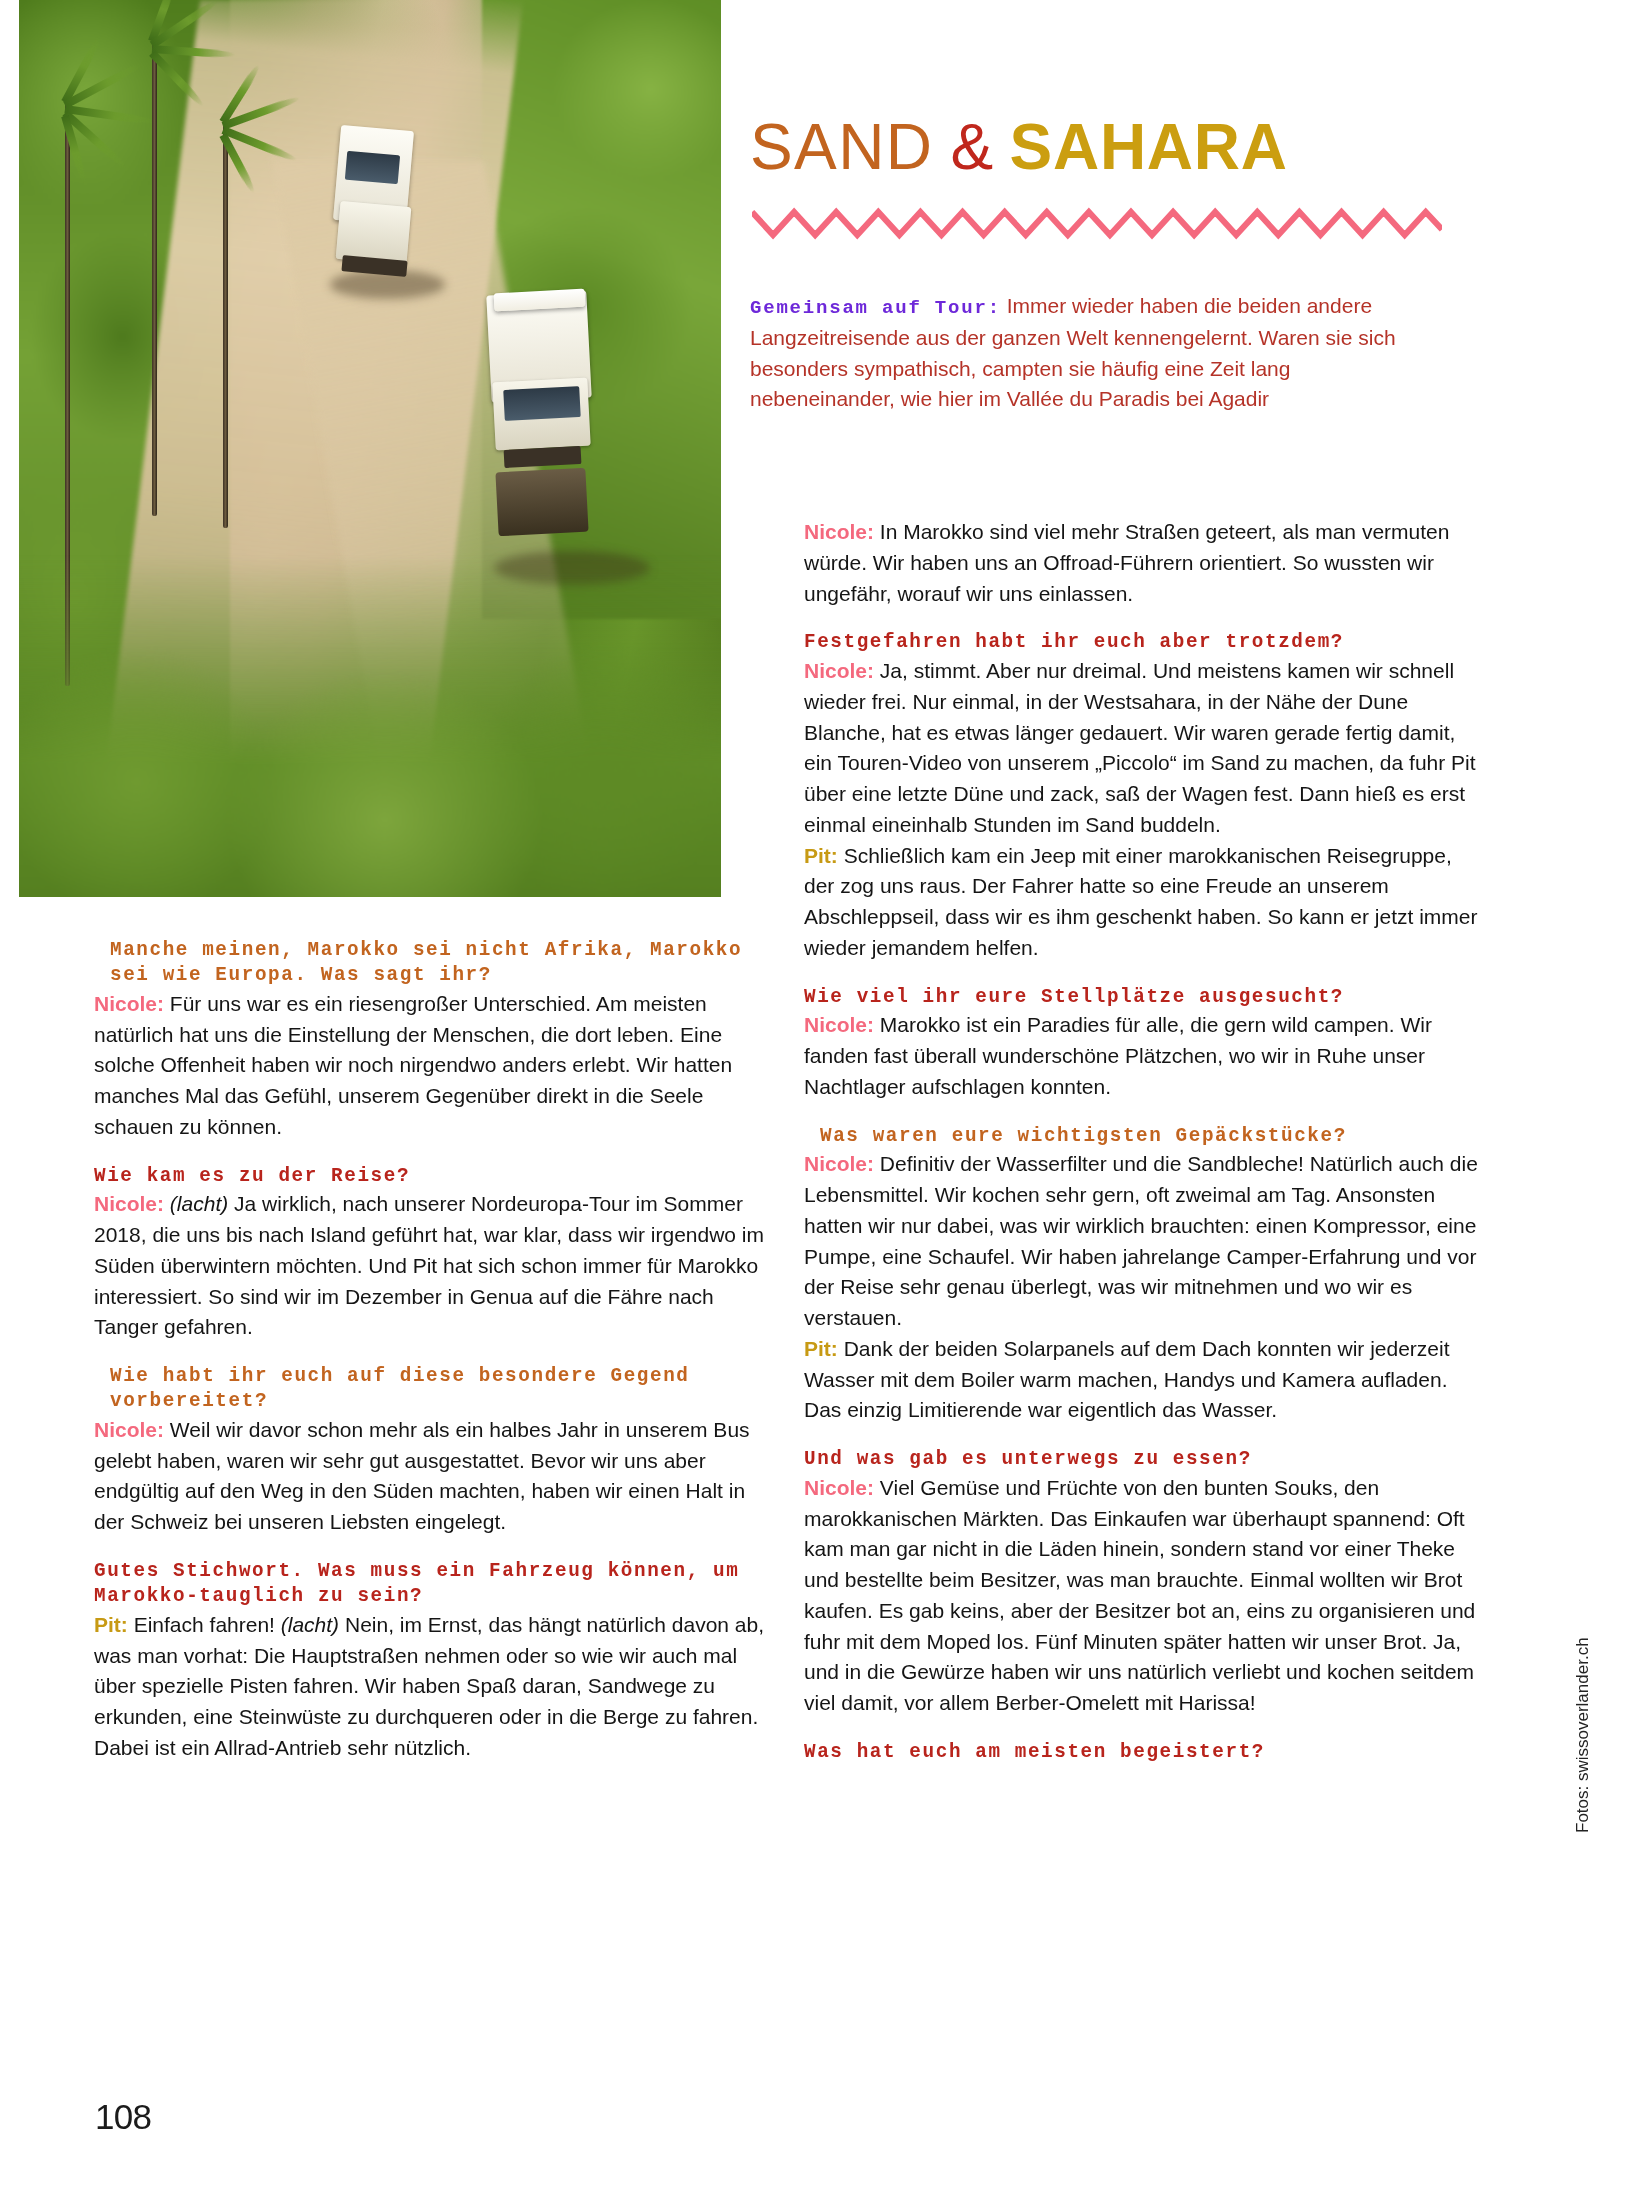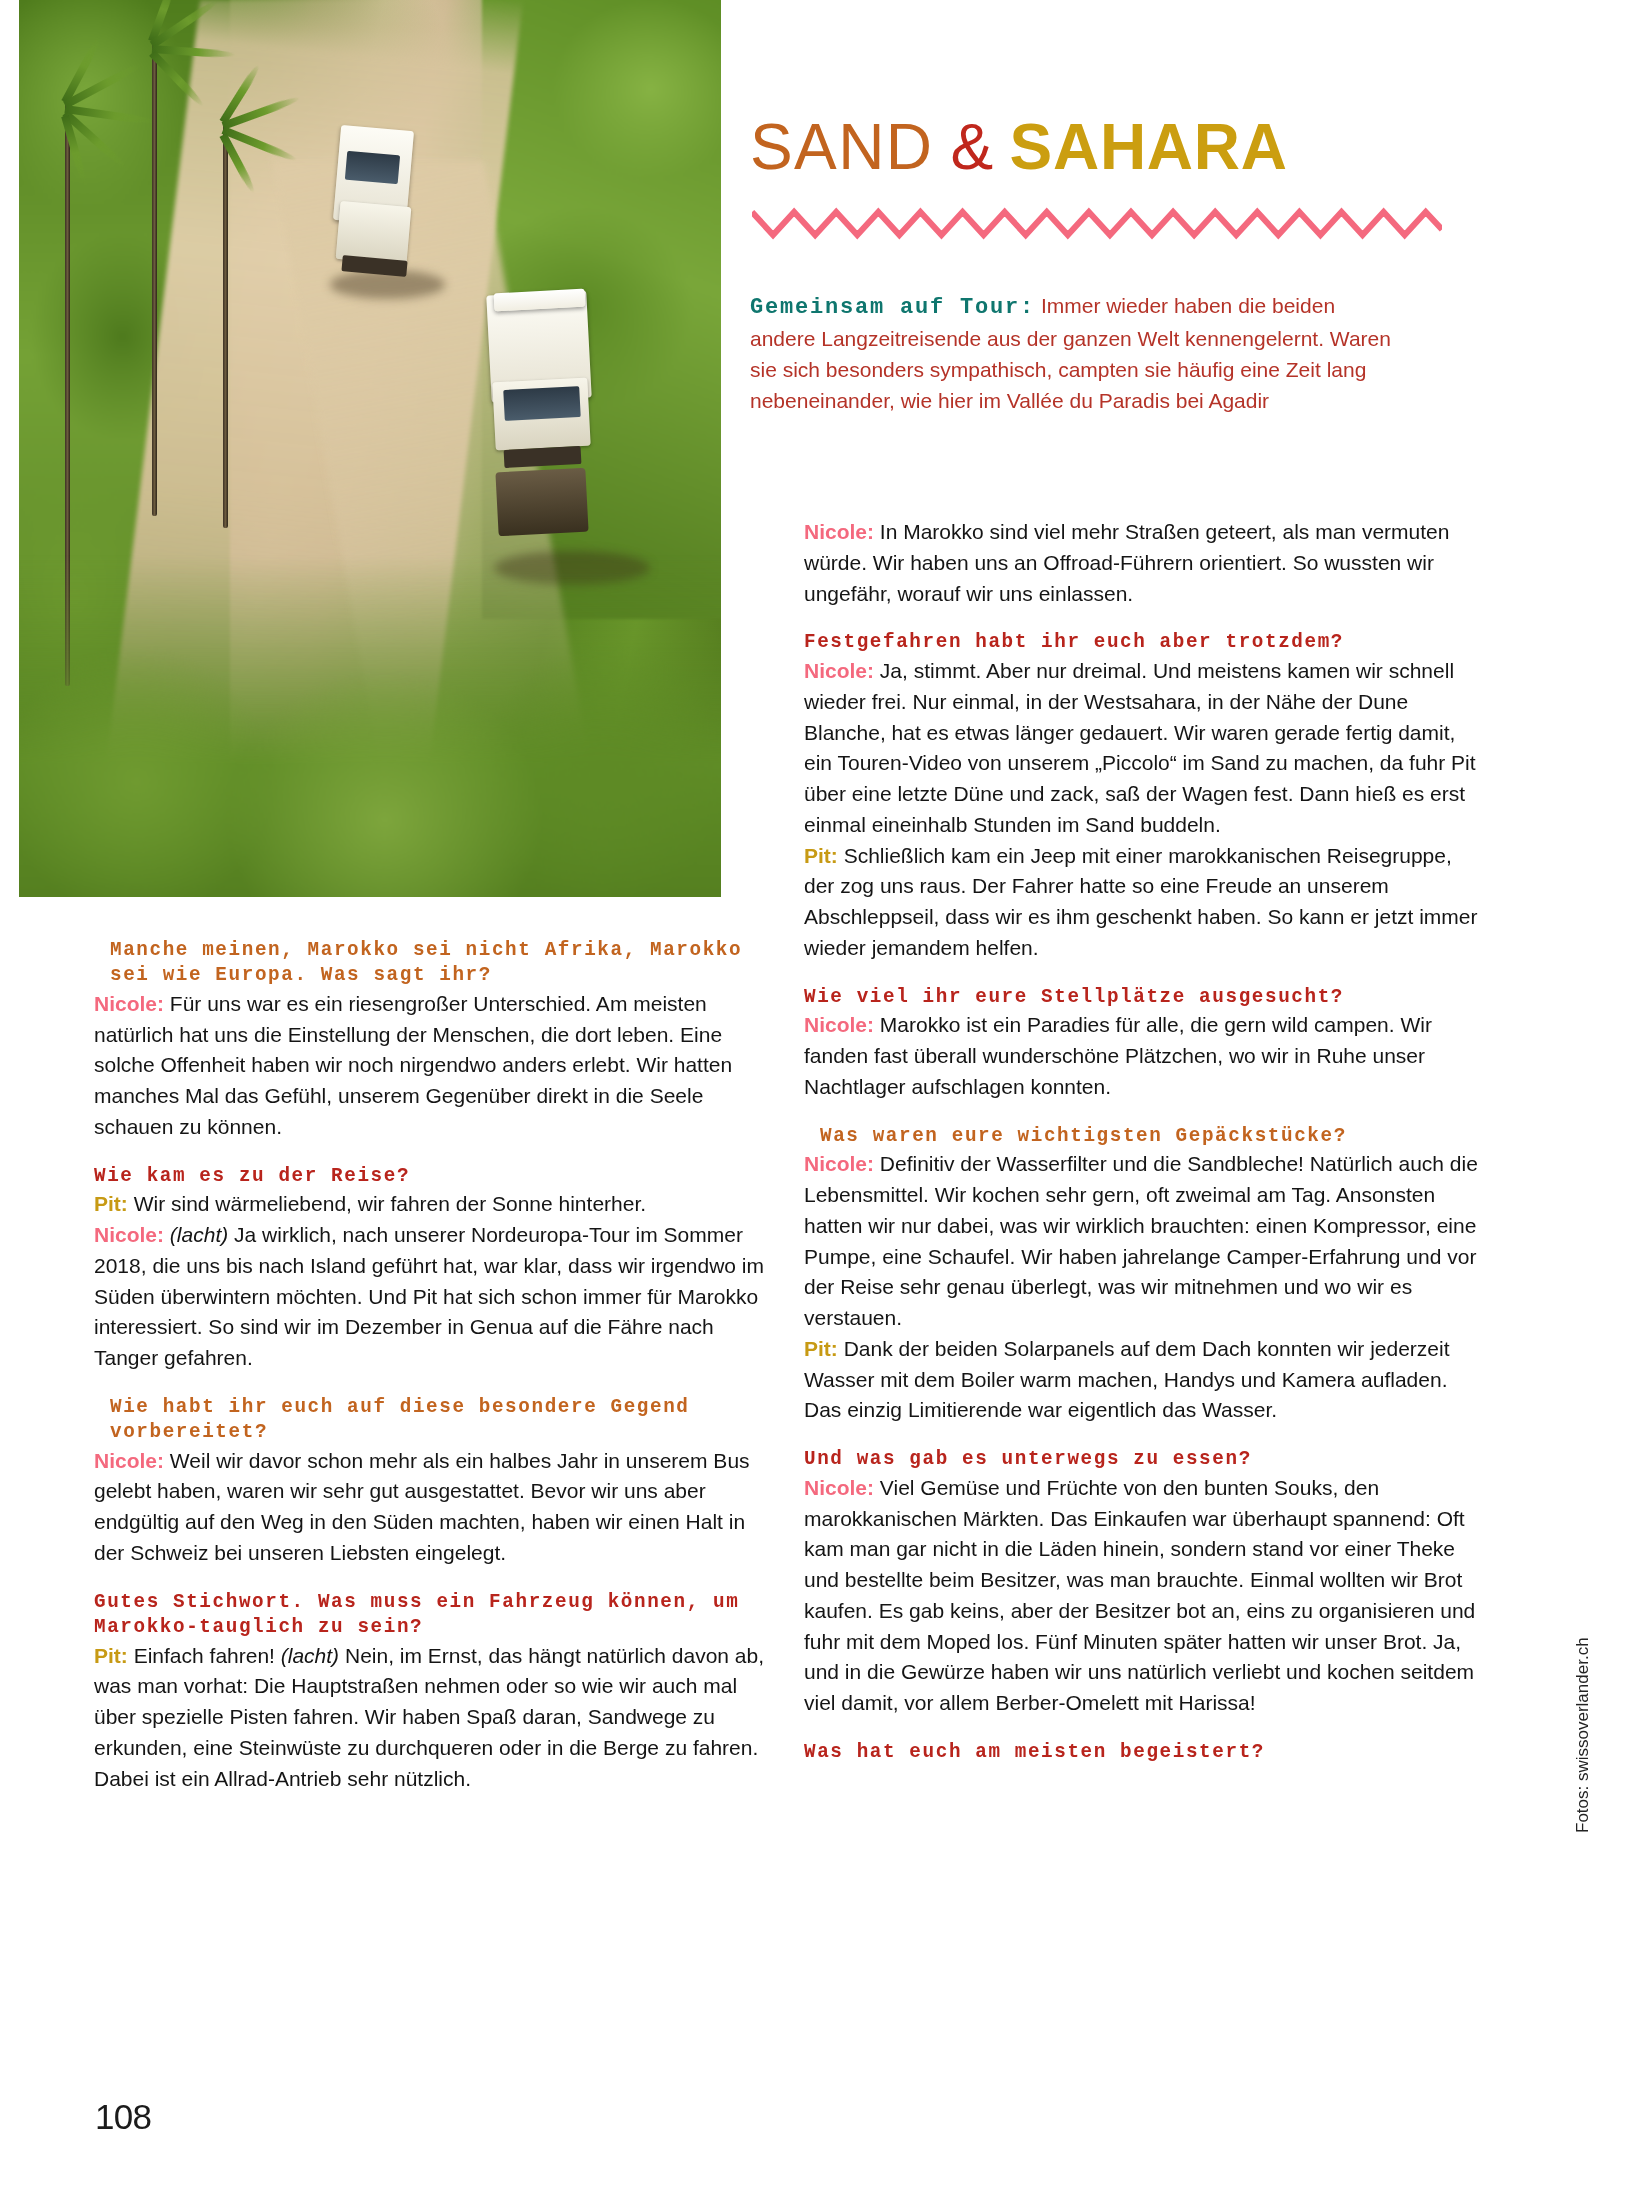--- a/index.html
+++ b/index.html
@@ -97,21 +97,21 @@
 
   .zigzag { position:absolute; left:752px; top:204px; width:690px; height:39px; }
 
   
   .caption {
     position:absolute; left:750px; top:291px; width:652px;
     color:#B53328; font-size:21px; line-height:1.465;
   }
   .caption .lead {
     font-family:"Liberation Mono", monospace;
-    color:#0f766e; letter-spacing:1.8px; font-weight:700; font-size:22px;
+    color:#6d28d9; letter-spacing:1.8px; font-weight:700; font-size:19px;
   }
 
   
   .col { position:absolute; font-size:21px; line-height:1.465; color:#151515; }
   .col-left  { left:94px;  top:938px; width:679px; }
   .col-right { left:804px; top:517px;  width:679px; }
 
   .qa { margin-bottom:21px; }
   .qa:last-child { margin-bottom:0; }
   .q {
@@ -197,21 +197,20 @@
 
 <div class="col col-left">
 
   <div class="qa">
     <span class="q orange">Manche meinen, Marokko sei nicht Afrika, Marokko sei wie Europa. Was sagt ihr?</span>
     <p class="p"><span class="spk nicole">Nicole:</span><span> Für uns war es ein riesengroßer Unterschied. Am meisten natürlich hat uns die Einstellung der Menschen, die dort leben. Eine solche Offenheit haben wir noch nirgendwo anders erlebt. Wir hatten manches Mal das Gefühl, unserem Gegenüber direkt in die Seele schauen zu können.</span></p>
   </div>
 
   <div class="qa">
     <span class="q red">Wie kam es zu der Reise?</span>
-    <p class="p"><span class="spk pit">Pit:</span><span> Wir sind wärmeliebend, wir fahren der Sonne hinterher.</span></p>
     <p class="p"><span class="spk nicole">Nicole:</span> <span class="laugh">(lacht)</span><span> Ja wirklich, nach unserer Nordeuropa-Tour im Sommer 2018, die uns bis nach Island geführt hat, war klar, dass wir irgendwo im Süden überwintern möchten. Und Pit hat sich schon immer für Marokko interessiert. So sind wir im Dezember in Genua auf die Fähre nach Tanger gefahren.</span></p>
   </div>
 
   <div class="qa">
     <span class="q orange">Wie habt ihr euch auf diese besondere Gegend vorbereitet?</span>
     <p class="p"><span class="spk nicole">Nicole:</span><span> Weil wir davor schon mehr als ein halbes Jahr in unserem Bus gelebt haben, waren wir sehr gut ausgestattet. Bevor wir uns aber endgültig auf den Weg in den Süden machten, haben wir einen Halt in der Schweiz bei unseren Liebsten eingelegt.</span></p>
   </div>
 
   <div class="qa">
     <span class="q red">Gutes Stichwort. Was muss ein Fahrzeug können, um Marokko-tauglich zu sein?</span>

